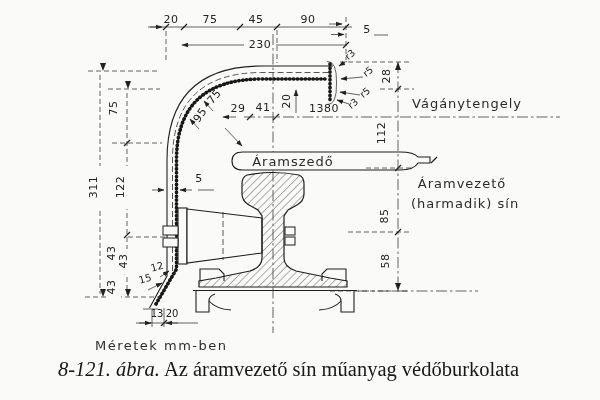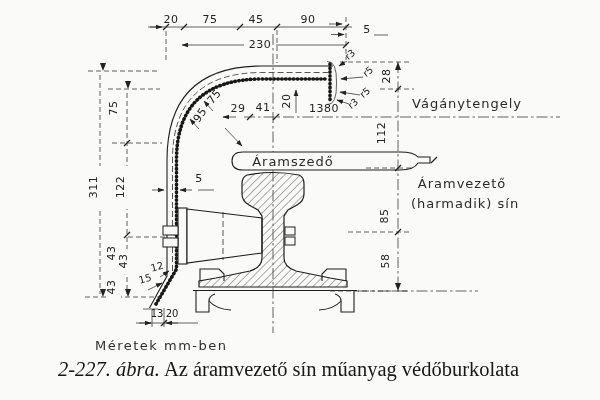--- a/index.html
+++ b/index.html
@@ -215,14 +215,14 @@
 
   <g>
     <text class="lbl" x="467" y="108" text-anchor="middle">Vágánytengely</text>
     <text class="lbl" x="462" y="188" text-anchor="middle">Áramvezető</text>
     <text class="lbl" x="465" y="208" text-anchor="middle">(harmadik) sín</text>
   </g>
 
   <text class="units" x="95" y="350">Méretek mm-ben</text>
 </svg>
 
-<p class="caption"><span class="num">2-227. ábra.</span> <span>Az áramvezető sín műanyag védőburkolata</span></p>
+<p class="caption"><span class="num">8-121. ábra.</span> <span>Az áramvezető sín műanyag védőburkolata</span></p>
 </div>
 
 </body></html>

